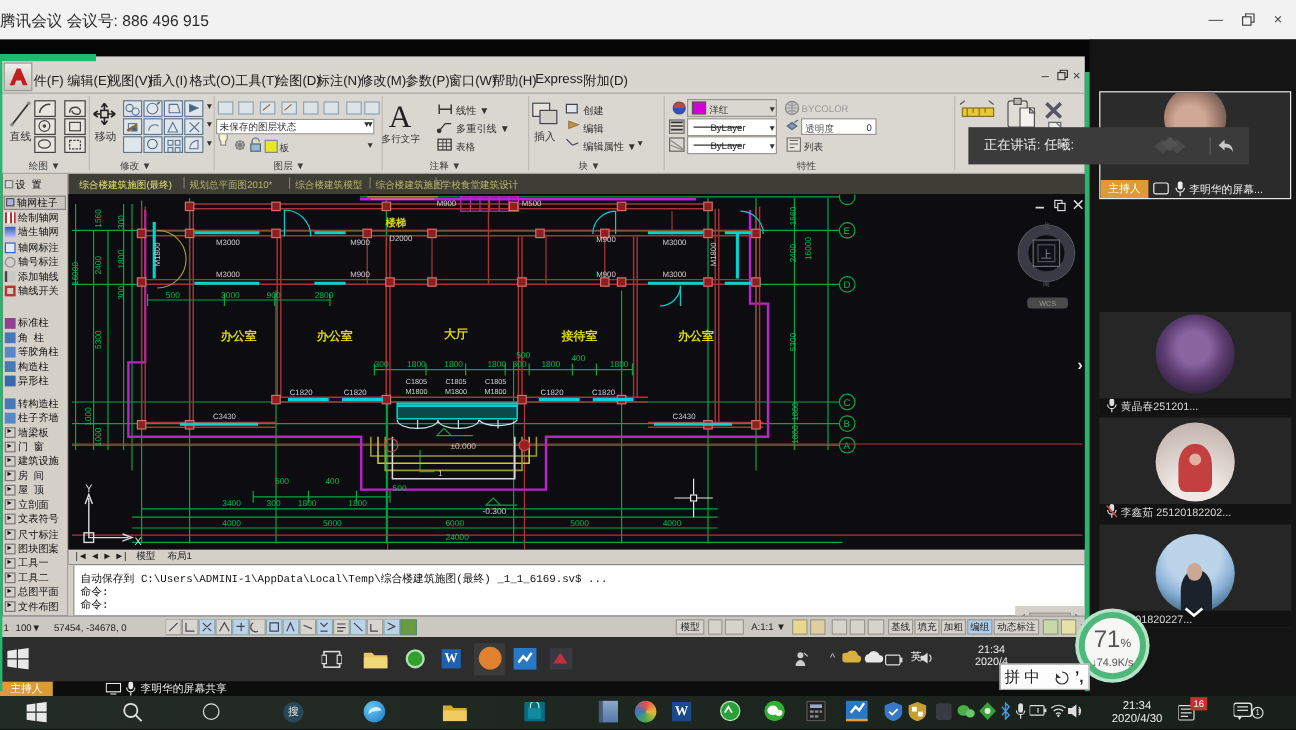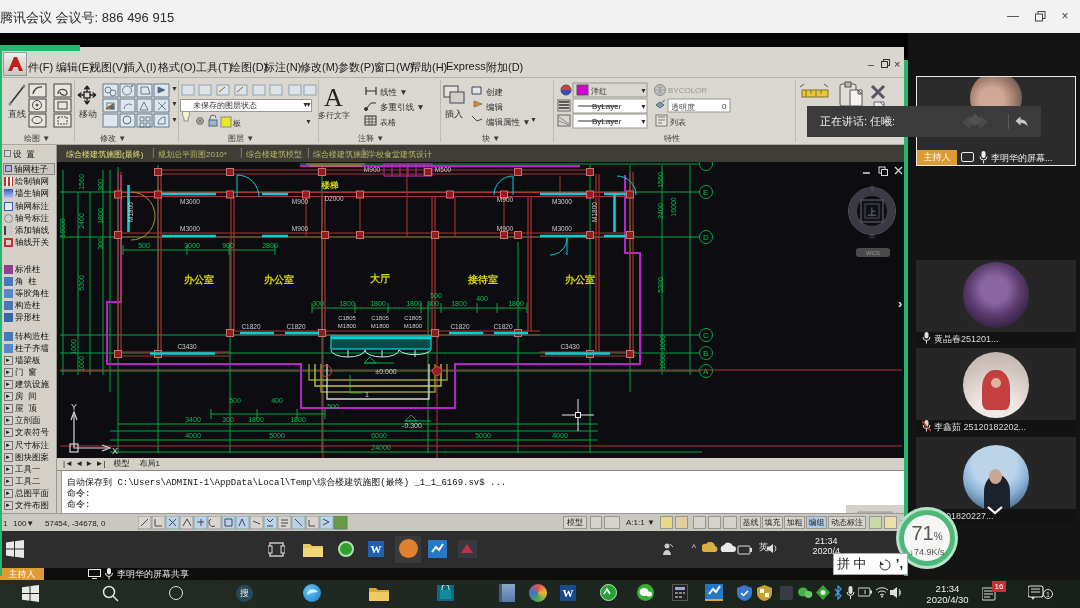--- a/index.html
+++ b/index.html
@@ -257,21 +257,21 @@
         <rect x="840" y="6" width="16" height="22" rx="2"></rect>
           <rect x="845" y="4" width="6" height="5" fill="#b8b5ae"></rect>
         <path d="M850 12 h12 v16 h-12z" fill="#f4f2ee"></path>
           <path d="M858 12 l4 4 -4 0z" fill="#c8c5be"></path>
       </g>
       <path d="M872 8 l12 12 M884 8 l-12 12" stroke="#556" stroke-width="3"></path>
       <path d="M874 24 h10 v12 h-10z M880 24 l4 4" stroke="#667" fill="#eceae6"></path>
     </svg>
     <div class="rtext" style="left:8px;top:30px;font-size:9px">直线</div>
     <div class="rtext" style="left:79px;top:30px;font-size:9px">移动</div>
-    <div class="dd" style="left:180px;top:21px;width:132px;height:13px"><span style="margin-left:12px">未保存的图层状态</span><span class="arr">▼</span></div>
+    <div class="dd" style="left:180px;top:21px;width:132px;height:13px"><span style="margin-left:2px">未保存的图层状态</span><span class="arr">▼</span></div>
     <div class="rtext" style="left:233px;top:40px">板</div>
     <div class="rtext" style="left:305px;top:23px;font-size:7px">▼</div>
     <div class="rtext" style="left:305px;top:40px;font-size:7px">▼</div>
     <div class="rtext" style="left:318px;top:32px">多行文字</div>
     <div class="rtext" style="left:380px;top:9px;font-size:8.5px">线性 ▼</div>
     <div class="rtext" style="left:380px;top:24px;font-size:8.5px">多重引线 ▼</div>
     <div class="rtext" style="left:380px;top:39px;font-8.5px">表格</div>
     <div class="rtext" style="left:445px;top:30px;font-size:9px">插入</div>
     <div class="rtext" style="left:486px;top:9px;font-size:8.5px">创建</div>
     <div class="rtext" style="left:486px;top:24px;font-size:8.5px">编辑</div>

